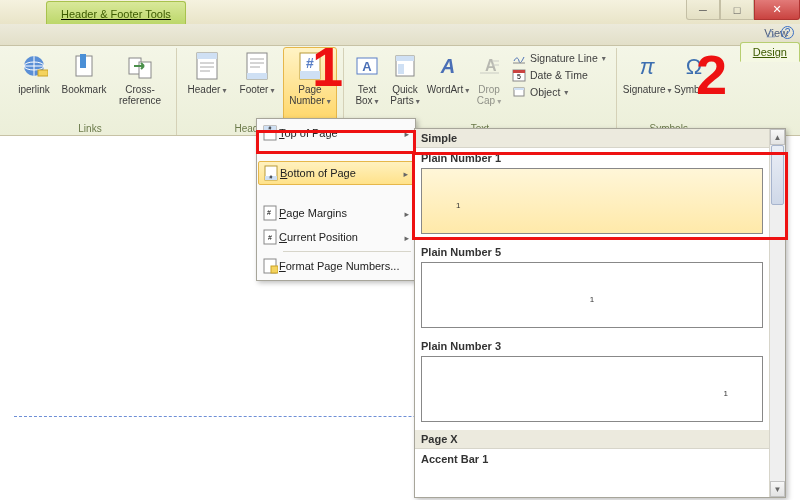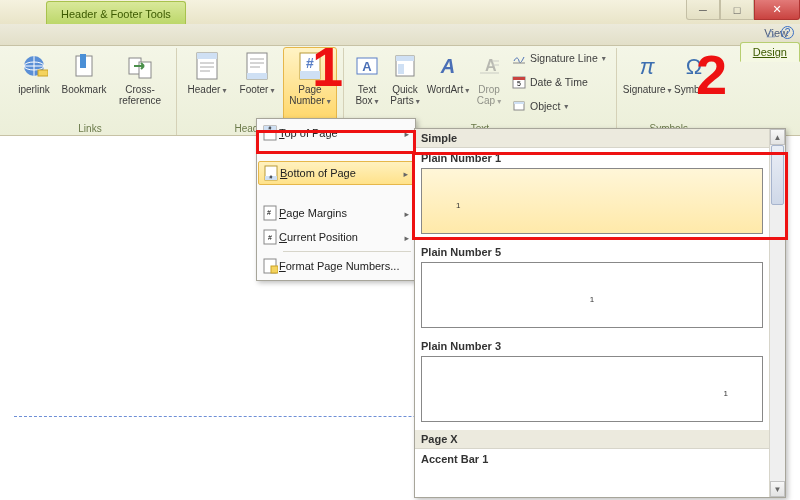--- a/index.html
+++ b/index.html
@@ -1,19 +1,19 @@
 <!DOCTYPE html>
 <html><head>
 <meta charset="utf-8">
 <style>
   * { box-sizing: border-box; margin: 0; padding: 0; font-family: "Segoe UI", Tahoma, sans-serif; }
   body { width: 800px; height: 500px; overflow: hidden; background: #fff; position: relative; }
 
   
-  .titlebar { height: 24px; background: linear-gradient(#f5f2df,#e9e4c8); display:flex; align-items:flex-end; position:relative; }
+  .titlebar { height: 24px; background: linear-gradient(#f5f2df,#e9e4c8); display:flex; align-items:flex-end; position:relative;text-decoration:underline; }
   .titlebar .tools-tab { margin-left:46px; background:linear-gradient(#d9e89a,#bcd76a); border:1px solid #a8c24d; border-bottom:none; padding:2px 14px 0; font-size:11px; color:#3c5a00; border-radius:3px 3px 0 0; line-height:20px;}
   .winbtns { position:absolute; right:0; top:0; display:flex; }
   .winbtns div { width:34px; height:20px; border:1px solid #c4bfa5; border-top:none; background:linear-gradient(#f1eed9,#e4e0c4); display:flex; align-items:center; justify-content:center; font-size:11px; color:#555; }
   .winbtns .close { background:linear-gradient(#e27a78,#c94340); color:#fff; width:46px; border-color:#b03431;}
   .winbtns div:first-child{border-radius:0 0 0 3px;}
   .winbtns .close{border-radius:0 0 3px 0;}
 
   
   .tabrow { height:22px; background:linear-gradient(#eceadb,#e2dfc8); display:flex; align-items:flex-end; padding-left:6px; border-bottom:1px solid #c7c2a5; position:relative;flex-direction:column;}
   .tabrow .tab { padding:3px 12px; font-size:11px; color:#4a5a7a; }
@@ -22,21 +22,21 @@
   .helpbtns span{cursor:pointer;}
 
   
   .ribbon { height:90px; background:linear-gradient(#f4f6e7,#ecefd9); border-bottom:1px solid #c7c2a5; display:flex; padding:2px 4px 0; }
   .group { border-right:1px solid #d5d1b7; padding:0 6px 14px; position:relative; display:flex; gap:2px;}
   .group-label{position:absolute; bottom:1px; left:0; right:0; text-align:center; font-size:10px; color:#6b7a4a;}
   .btn-lg { width:48px; text-align:center; font-size:10px; color:#3d3d3d; padding-top:2px; cursor:pointer;}
   .btn-lg .ic { width:32px; height:32px; margin:0 auto 2px; display:flex; align-items:center; justify-content:center; border-radius:3px;}
   .btn-lg.active { background:linear-gradient(#fff3c5,#ffd76a); border:1px solid #e6b74a; border-radius:3px; margin-top:-1px;}
   .btn-lg .arr::after{content:"▾"; font-size:8px; color:#666; margin-left:2px;}
-  .stack { display:flex; flex-direction:column; gap:8px; padding-top:2px;text-align:center;}
+  .stack { display:flex; flex-direction:column; gap:1px; padding-top:2px;text-align:center;}
   .btn-sm { display:flex; align-items:center; gap:4px; font-size:10.5px; color:#3d3d3d; padding:1px 4px; cursor:pointer; white-space:nowrap;}
   .btn-sm .mic{width:14px;height:14px;display:inline-flex;align-items:center;justify-content:center;}
 
   
   .doc { position:absolute; top:136px; left:0; right:0; bottom:0; background:#fff;}
   .doc .dashed { position:absolute; left:14px; right:14px; top:280px; border-top:1px dashed #6e8fd6;}
 
   
   .menu { position:absolute; top:118px; left:256px; width:160px; background:#fafafa; border:1px solid #a7a59a; box-shadow:2px 2px 5px rgba(0,0,0,.25); padding:2px 0;}
   .menu .mi{display:flex; align-items:center; font-size:11px; padding:4px 6px 4px 4px; gap:0; cursor:pointer; color:#222;}

